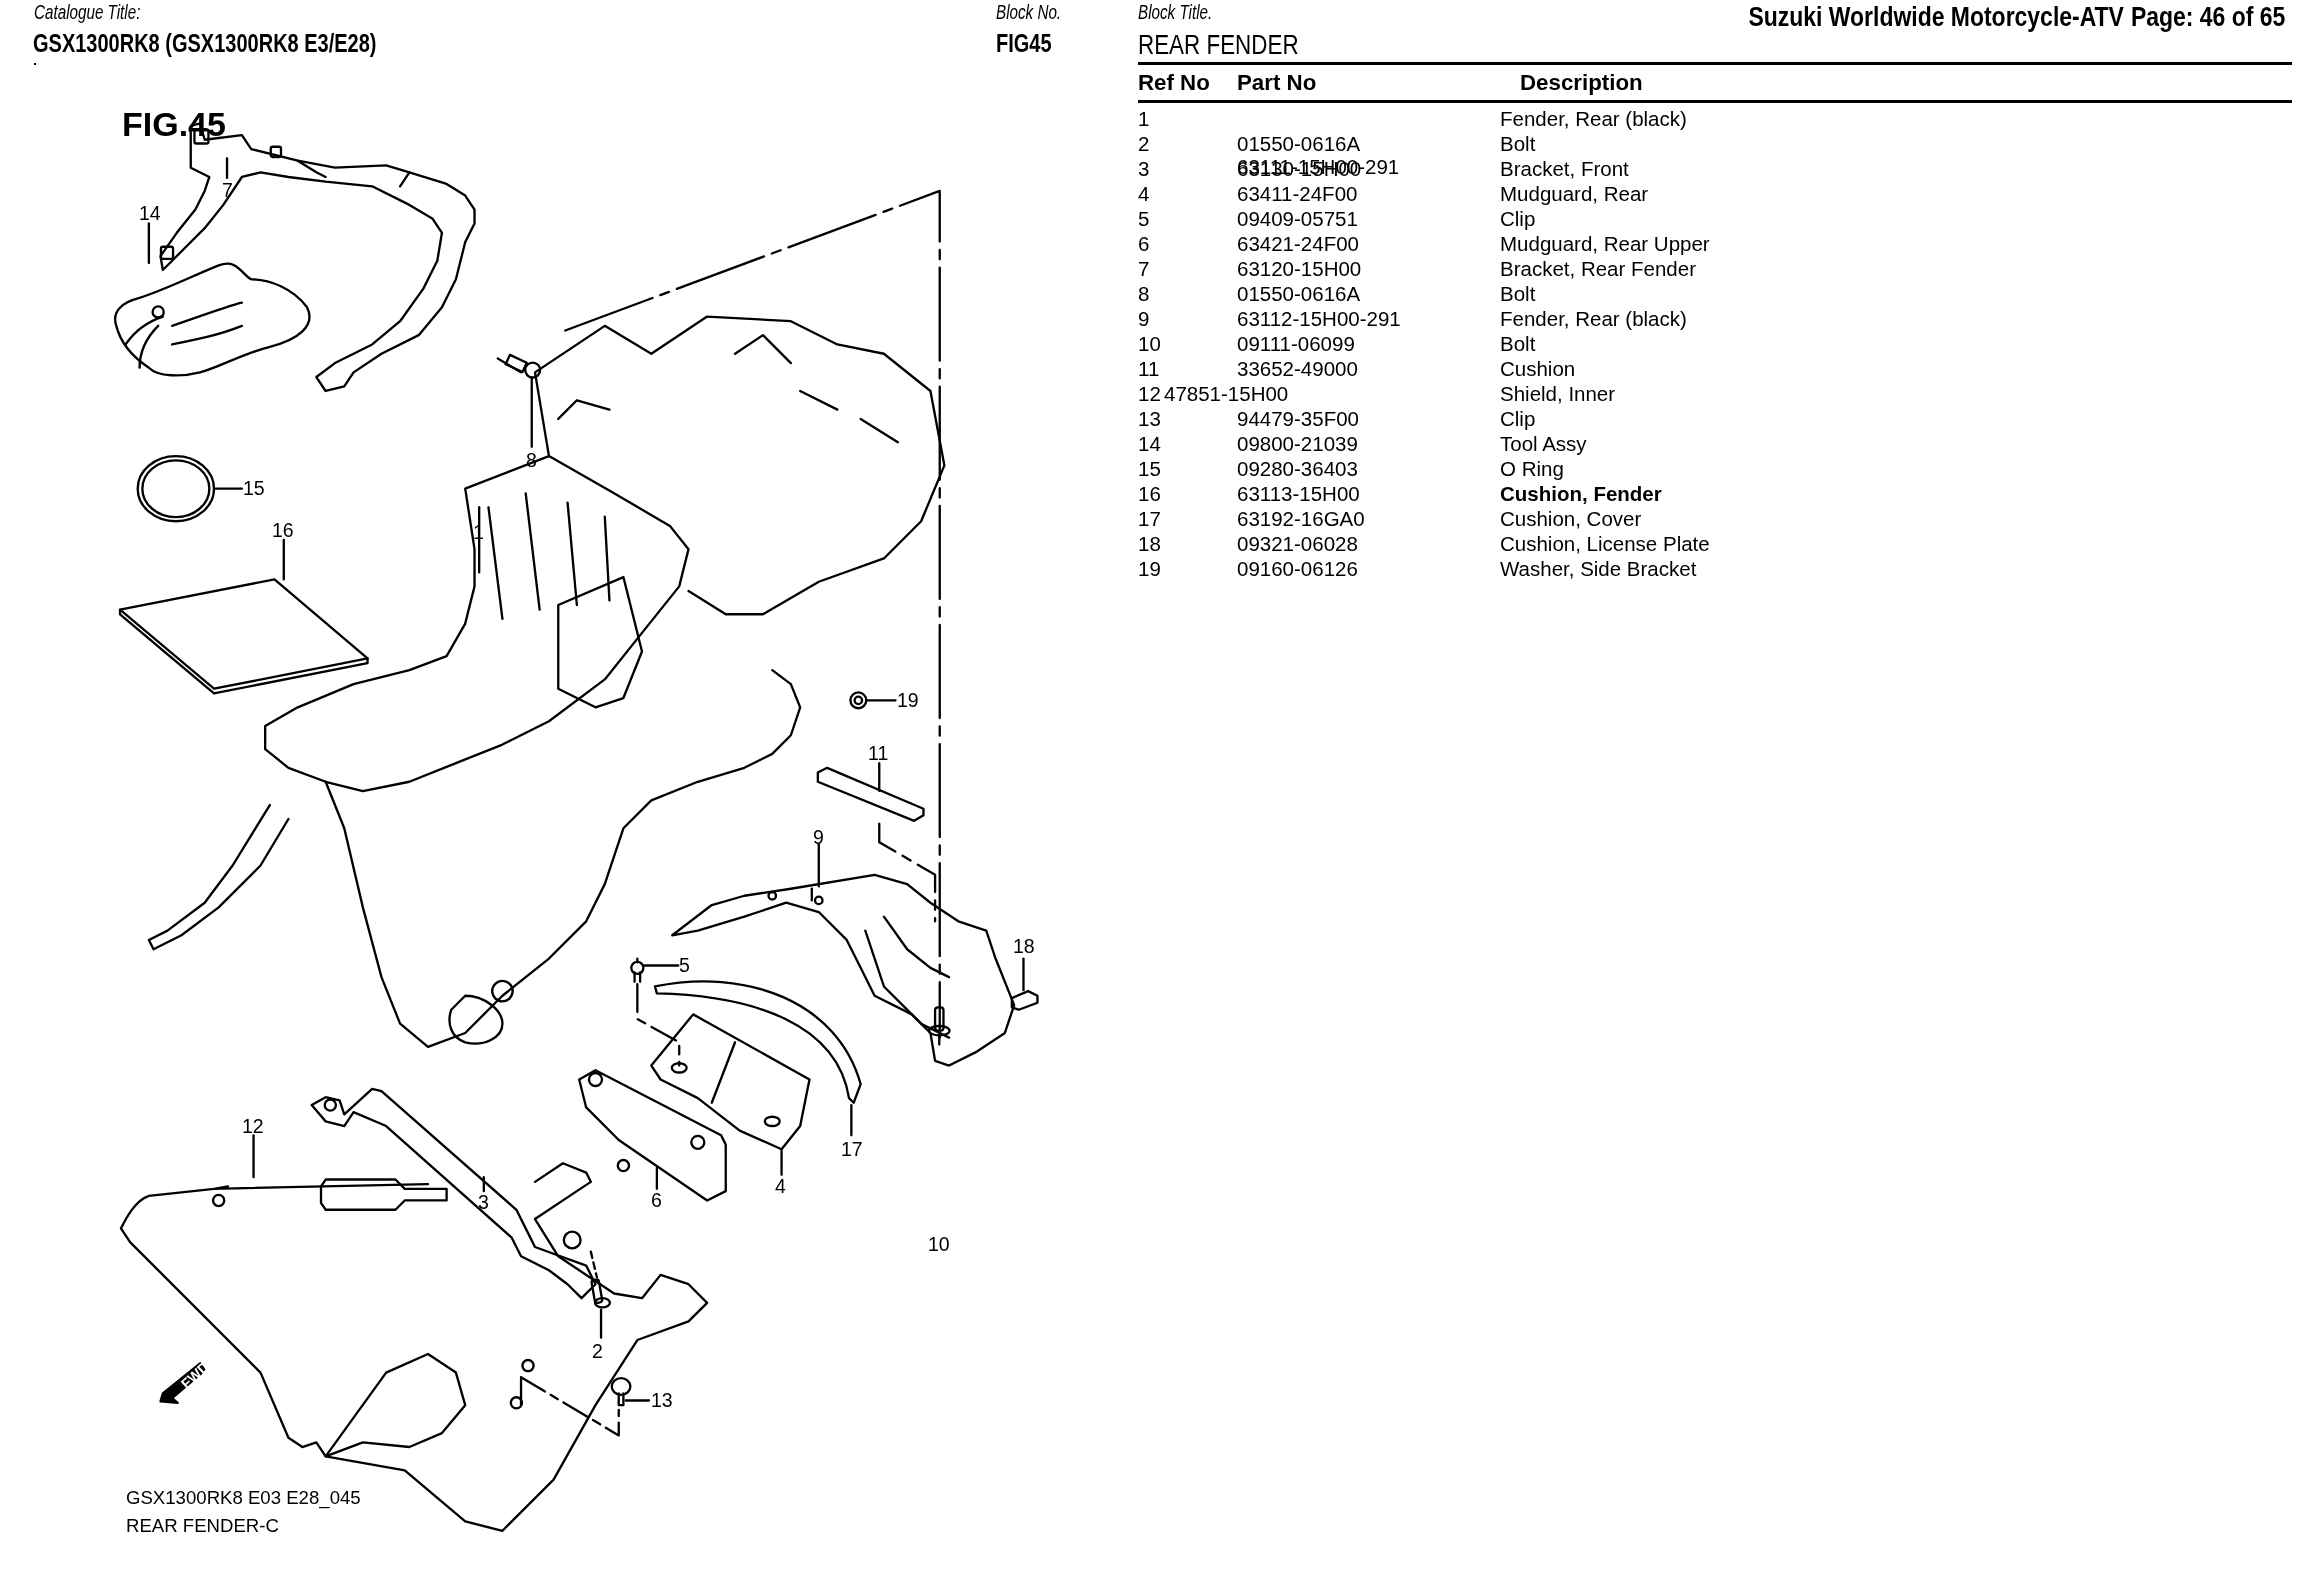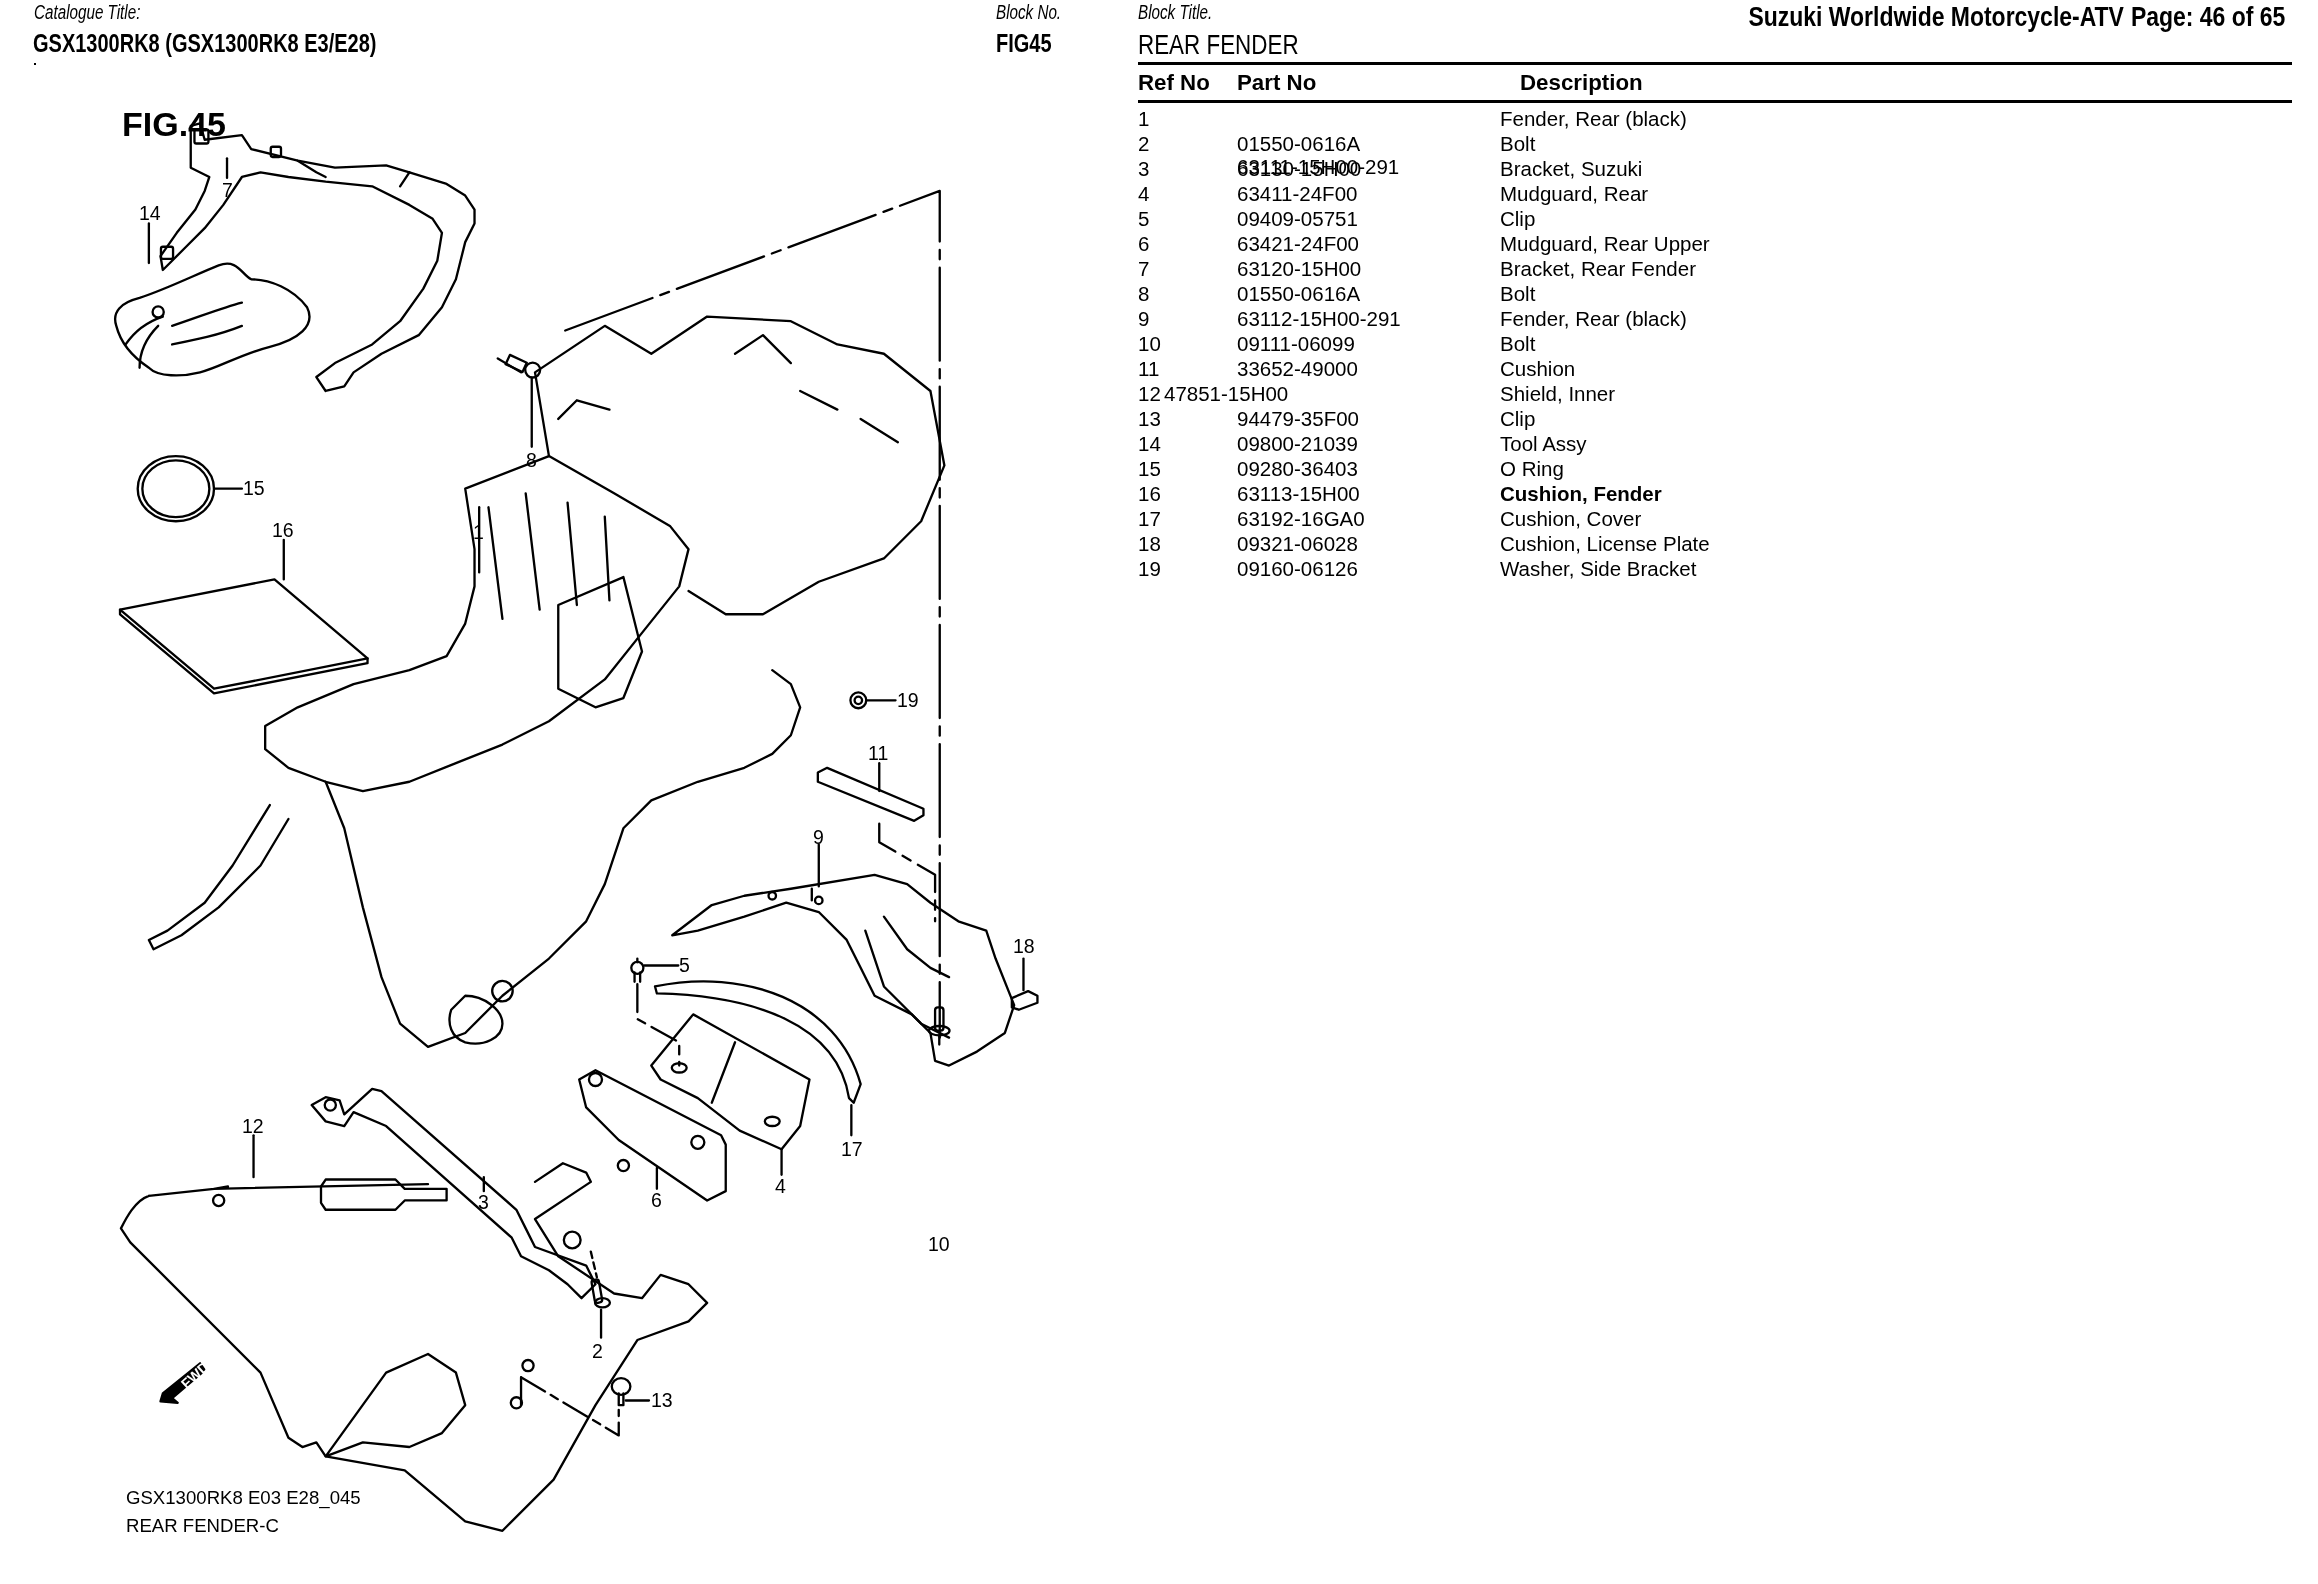--- a/index.html
+++ b/index.html
@@ -46,21 +46,21 @@
       <span style="left: 1500px;">Fender, Rear (black)</span>
     </div>
     <div class="row" style="top: 131px;">
       <span style="left: 1138px;">2</span>
       <span style="left: 1237px;">01550-0616A</span>
       <span style="left: 1500px;">Bolt</span>
     </div>
     <div class="row" style="top: 156px;">
       <span style="left: 1138px;">3</span>
       <span style="left: 1237px;">63130-15H00</span>
-      <span style="left: 1500px;">Bracket, Suzuki</span>
+      <span style="left: 1500px;">Bracket, Front</span>
     </div>
     <div class="row" style="top: 181px;">
       <span style="left: 1138px;">4</span>
       <span style="left: 1237px;">63411-24F00</span>
       <span style="left: 1500px;">Mudguard, Rear</span>
     </div>
     <div class="row" style="top: 206px;">
       <span style="left: 1138px;">5</span>
       <span style="left: 1237px;">09409-05751</span>
       <span style="left: 1500px;">Clip</span>

